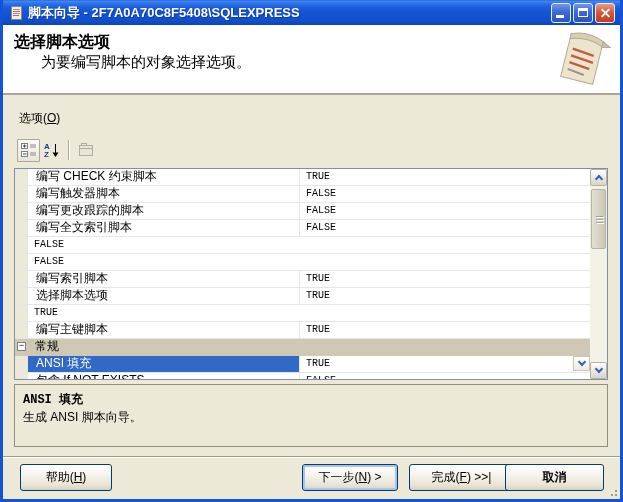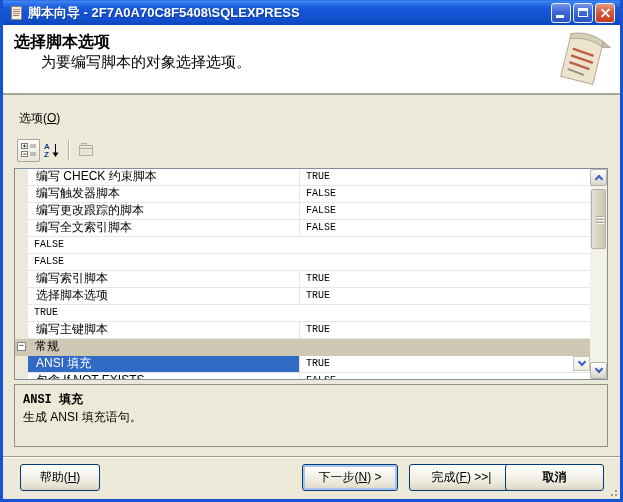--- a/index.html
+++ b/index.html
@@ -104,21 +104,21 @@
 
   
   .etched { position:absolute; left:0; top:456px; width:617px; height:2px; background:#9D9A87; border-bottom:1px solid #FFFFFF; }
   .btn {
     position:absolute; top:464px; height:27px;
     background:linear-gradient(180deg,#FFFFFF 0%,#F4F2EA 45%,#E8E4D6 80%,#D8D1C0 100%);
     border:1px solid #003C74; border-radius:3px;
     font-family:"Liberation Sans", sans-serif; font-size:12px; color:#000;
     cursor:pointer; text-align:center;
   }
-  .btn-help   { left:17px;  width:80px; }
+  .btn-help   { left:17px;  width:92px; }
   .btn-back   { left:197px; width:99px; }
   .btn-next   { left:299px; width:96px; box-shadow:inset 0 0 0 2px #A8C3EE;text-align:center; }
   .btn-finish { left:406px; width:105px; }
   .btn-cancel { left:502px; width:99px;font-weight:bold; }
   .grip { position:absolute; right:2px; bottom:2px; width:10px; height:10px;
     background:
       radial-gradient(circle at 8px 8px,#9D9A87 1px, transparent 1.3px),
       radial-gradient(circle at 8px 4px,#9D9A87 1px, transparent 1.3px),
       radial-gradient(circle at 4px 8px,#9D9A87 1px, transparent 1.3px);
   }
@@ -280,21 +280,21 @@
           <span class="sb-grip"></span>
         </div>
       <div class="sb-btn sb-down">
           <i class="chev down"></i>
         </div>
     </div>
   </div>
 
   <div class="descpanel">
     <div class="desc-title">ANSI 填充</div>
-    <div class="desc-text">生成 ANSI 填充语句。</div>
+    <div class="desc-text">生成 ANSI 脚本向导。</div>
   </div>
 
   <div class="etched"></div>
   <button class="btn btn-help">帮助(<u>H</u>)</button>
   <button class="btn btn-next">下一步(<u>N</u>) &gt;</button>
   <button class="btn btn-finish">完成(<u>F</u>) &gt;&gt;|</button>
   <button class="btn btn-cancel">取消</button>
   <div class="grip"></div>
 
 </div>

